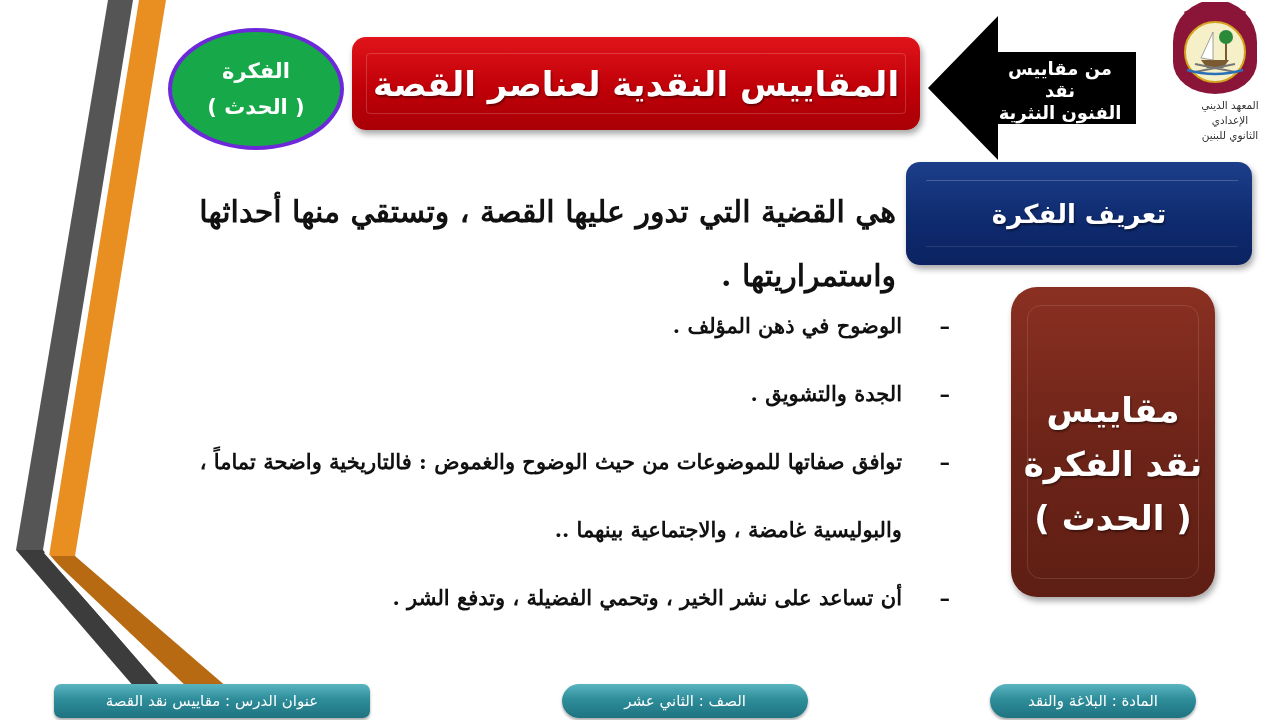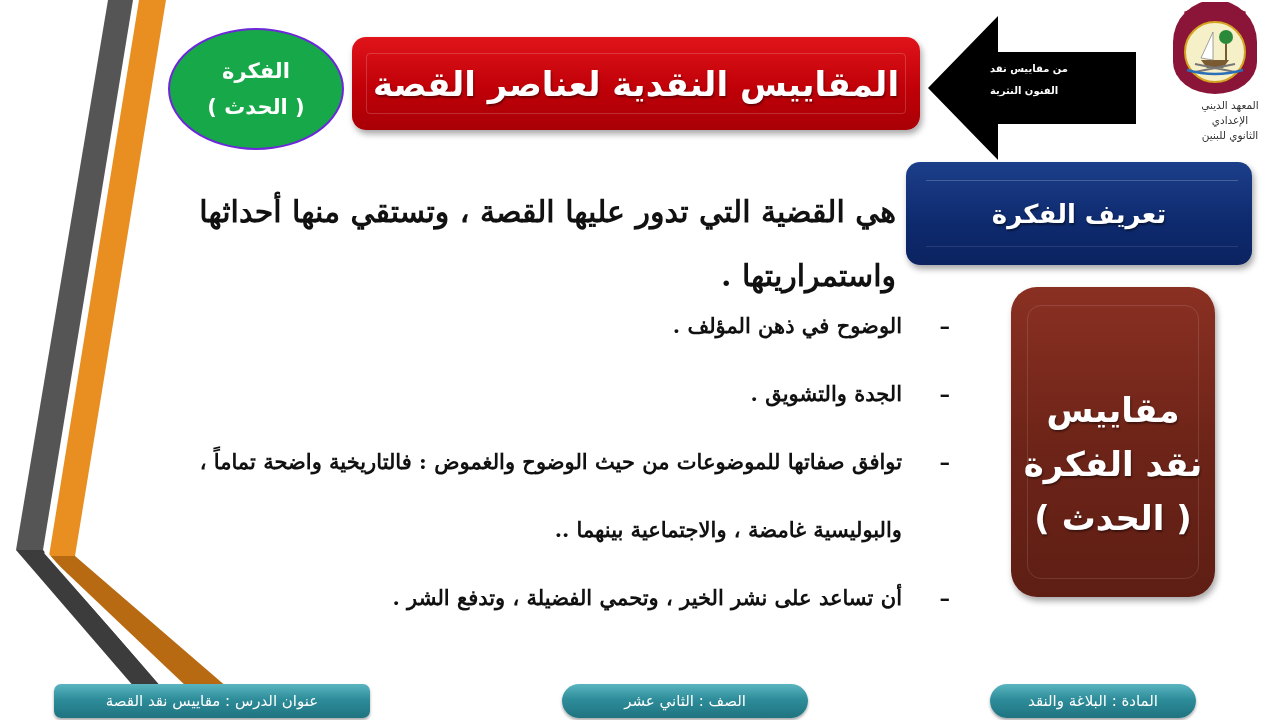--- a/index.html
+++ b/index.html
@@ -11,34 +11,34 @@
     
     .stripes { position: absolute; left: 0; top: 0; width: 260px; height: 720px; }
 
     
     .logo { position: absolute; left: 1160px; top: 2px; width: 110px; height: 134px; text-align: center; }
     .logo-emblem { width: 100px; height: 92px; margin: 0 auto; }
     .logo-line { font-family: "DejaVu Sans", sans-serif; font-size: 10.5px; color: #333; direction: rtl; line-height: 15px; margin-left: 30px; }
 
     
     .arrow { position: absolute; left: 928px; top: 16px; width: 210px; height: 144px; }
-    .arrow-text { position: absolute; left: 990px; top: 58px; width: 140px; text-align: left; direction: rtl;
-      color: #fff; font-family: "DejaVu Sans", sans-serif; font-weight: bold; font-size: 10px; line-height: 22px; }
+    .arrow-text { position: absolute; left: 990px; top: 58px; width: 140px; text-align: center; direction: rtl;
+      color: #fff; font-family: "DejaVu Sans", sans-serif; font-weight: bold; font-size: 18px; line-height: 22px; }
 
     
     .title-box { position: absolute; left: 352px; top: 37px; width: 568px; height: 93px; border-radius: 14px;
       background: linear-gradient(#e0141a, #c00008 55%, #a80006); box-shadow: 2px 4px 6px rgba(0,0,0,0.35);
       display: flex; align-items: center; justify-content: center; }
     .title-inner { position: absolute; left: 14px; right: 14px; top: 16px; bottom: 16px; border: 1px solid rgba(255,255,255,0.18); border-radius: 4px; }
     .title-text { position: relative; color: #fff; font-family: "DejaVu Sans", sans-serif; font-weight: bold; font-size: 34px;
       direction: rtl; text-shadow: 1px 2px 2px rgba(0,0,0,0.4); }
 
     
     .green-oval { position: absolute; left: 168px; top: 28px; width: 176px; height: 122px; border-radius: 50%;
-      background: #17a84a; border: 2px solid #6d28d9; display: flex; flex-direction: column; align-items: center; justify-content: center;
+      background: #17a84a; border: 4px solid #6d28d9; display: flex; flex-direction: column; align-items: center; justify-content: center;
       color: #fff; font-family: "DejaVu Sans", sans-serif; font-weight: bold; font-size: 21px; direction: rtl; line-height: 36px; }
 
     
     .def-box { position: absolute; left: 906px; top: 162px; width: 346px; height: 103px; border-radius: 14px;
       background: linear-gradient(#1c3e8a, #0e2a6e 60%, #0b2360); box-shadow: 2px 4px 6px rgba(0,0,0,0.35);
       display: flex; align-items: center; justify-content: center; }
     .def-inner { position: absolute; left: 20px; right: 14px; top: 18px; bottom: 18px; border-top: 1px solid rgba(255,255,255,0.2); border-bottom: 1px solid rgba(255,255,255,0.1); }
     .def-text { position: relative; color: #fff; font-family: "DejaVu Sans", sans-serif; font-weight: bold; font-size: 26px; direction: rtl;
       text-shadow: 1px 2px 2px rgba(0,0,0,0.45); }
 

